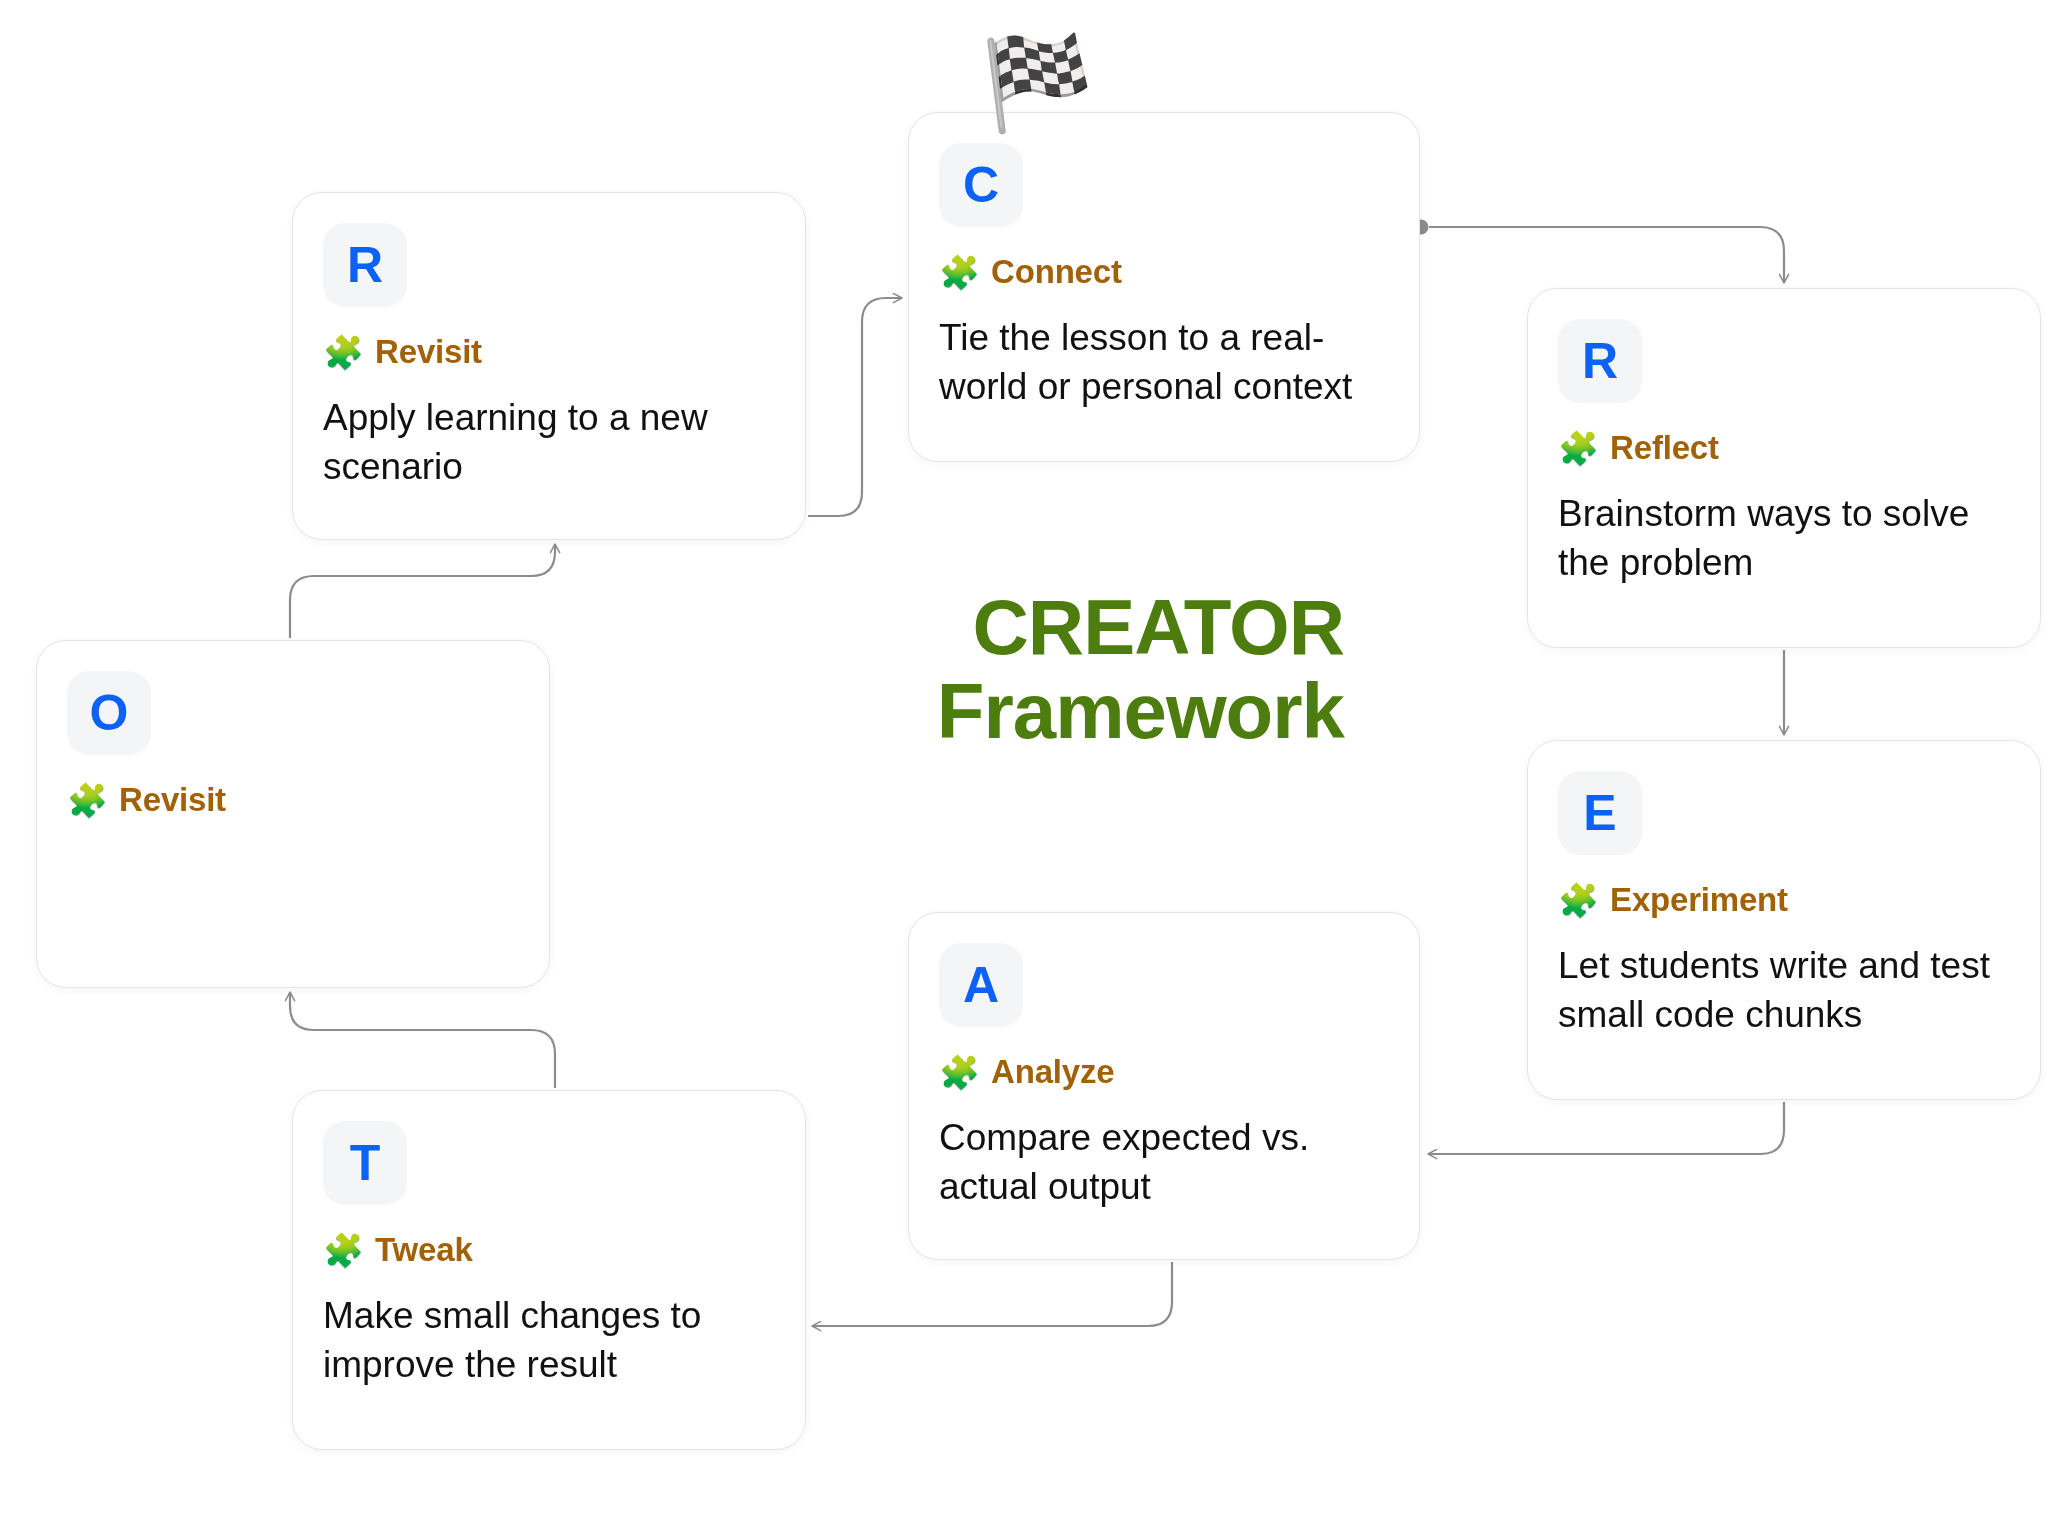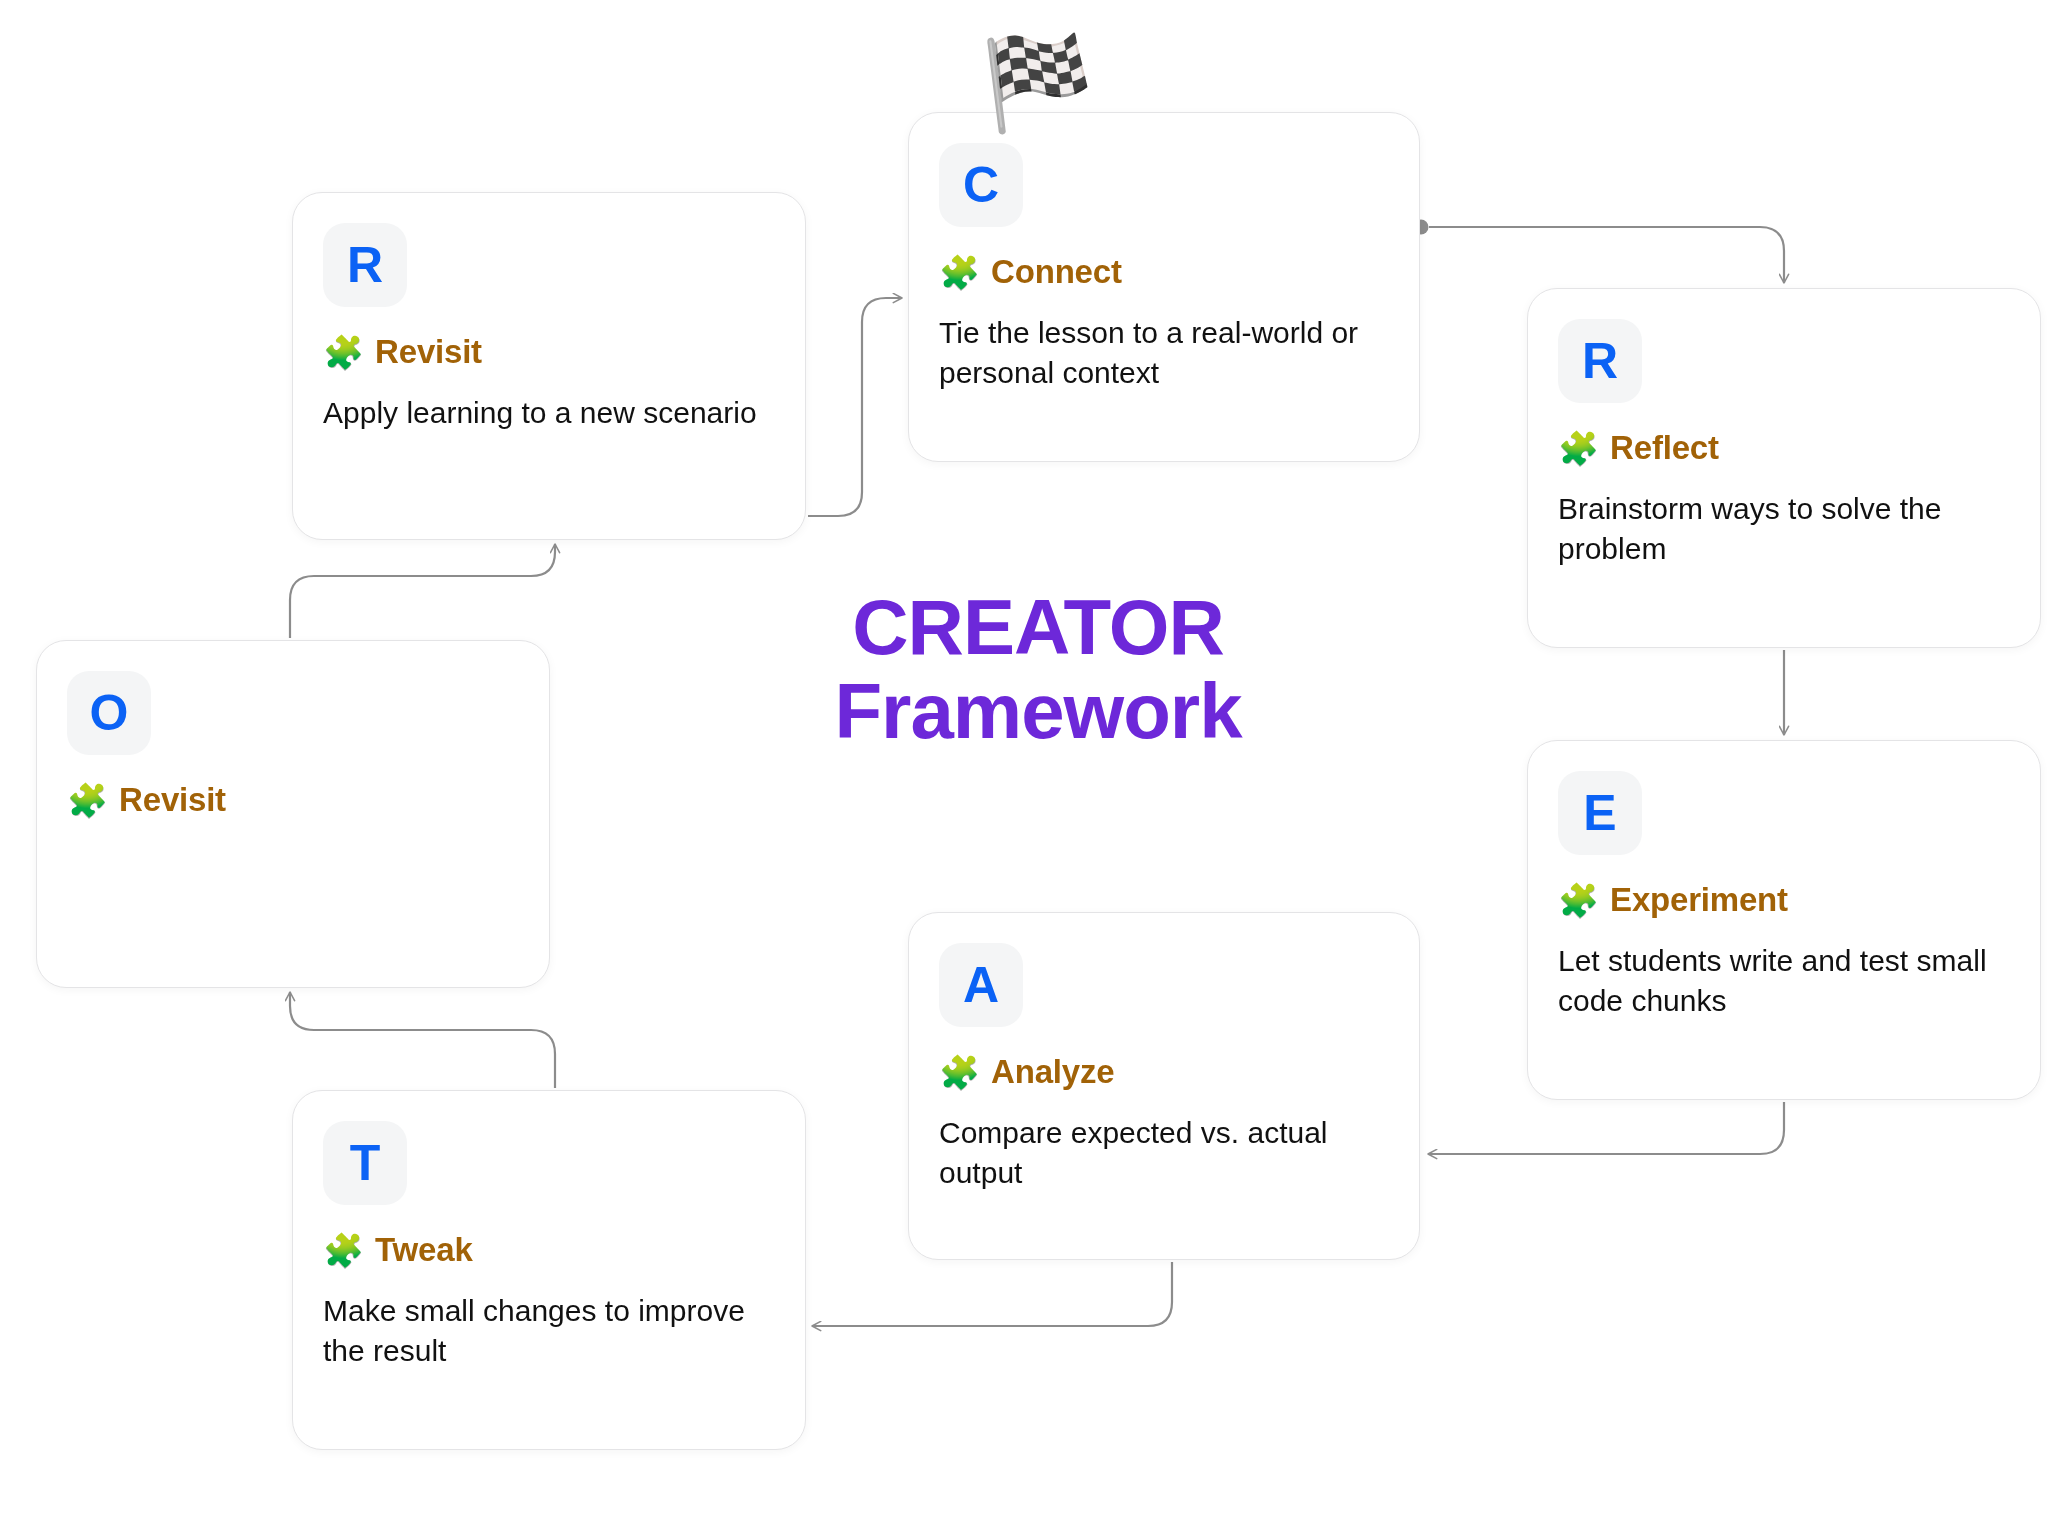--- a/index.html
+++ b/index.html
@@ -35,39 +35,39 @@
   .pz{
     font-size:33px;line-height:1;display:inline-block;
     font-family:"DejaVu Sans",sans-serif;
   }
   .cname{
     font-size:33px;font-weight:700;color:#a16207;letter-spacing:-.2px;
     white-space:nowrap;
   }
   .cdesc{
     margin-top:22px;
-    font-size:30px;line-height:1.33;color:#111111;font-weight:400;
+    font-size:37px;line-height:1.33;color:#111111;font-weight:400;
   }
 
   
   #card-connect {left:908px; top:112px;  width:512px; height:350px;}
   #card-reflect {left:1527px;top:288px;  width:514px; height:360px;}
   #card-experiment{left:1527px;top:740px;width:514px; height:360px;}
   #card-analyze {left:908px; top:912px;  width:512px; height:348px;}
   #card-tweak   {left:292px; top:1090px; width:514px; height:360px;}
   #card-optimize{left:36px;  top:640px;  width:514px; height:348px;}
   #card-revisit {left:292px; top:192px;  width:514px; height:348px;}
 
   
   #title{
     position:absolute;z-index:2;
-    left:708px;top:585px;width:660px;
-    text-align:center;
+    left:684px;top:585px;width:660px;
+    text-align:right;
     font-size:78px;font-weight:700;line-height:1.08;
-    color:#6d28d9;letter-spacing:-1px;
+    color:#4d7c0f;letter-spacing:-1px;
   }
   #title .l2{display:block;}
 
   
   #flag{
     position:absolute;z-index:3;left:980px;top:38px;
     font-size:92px;line-height:1;
     font-family:"DejaVu Sans",sans-serif;
   }
 </style>

